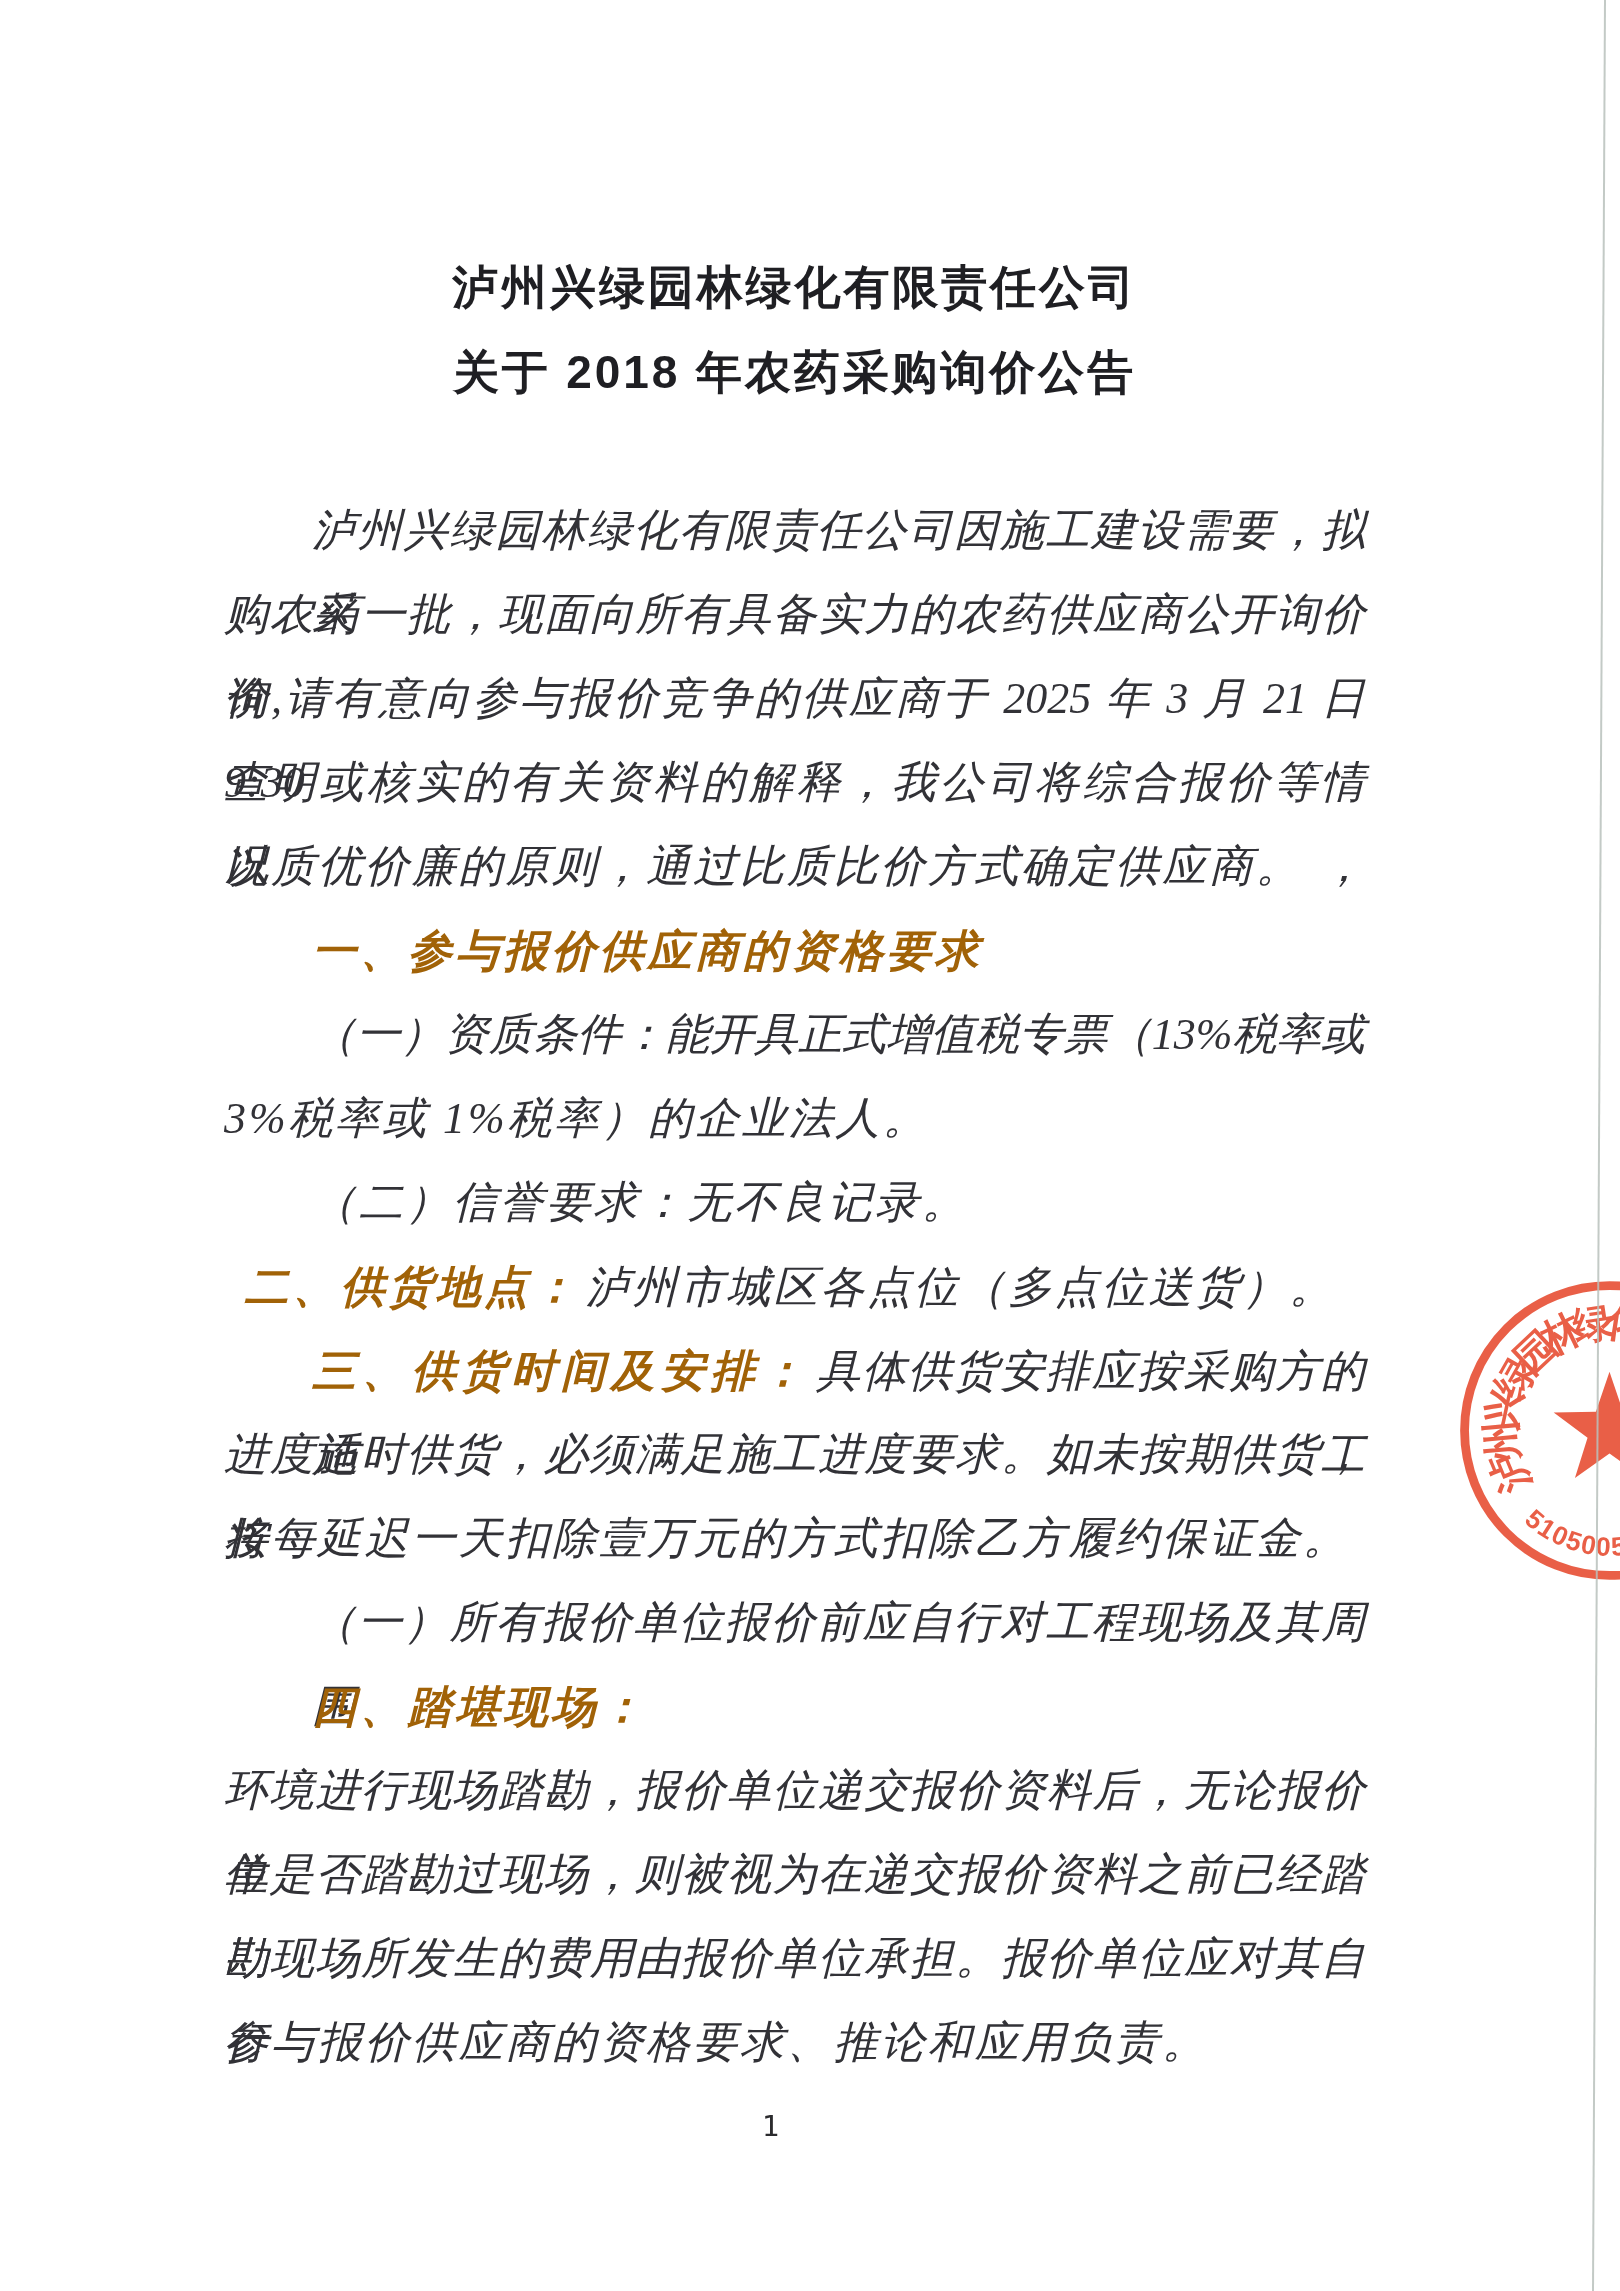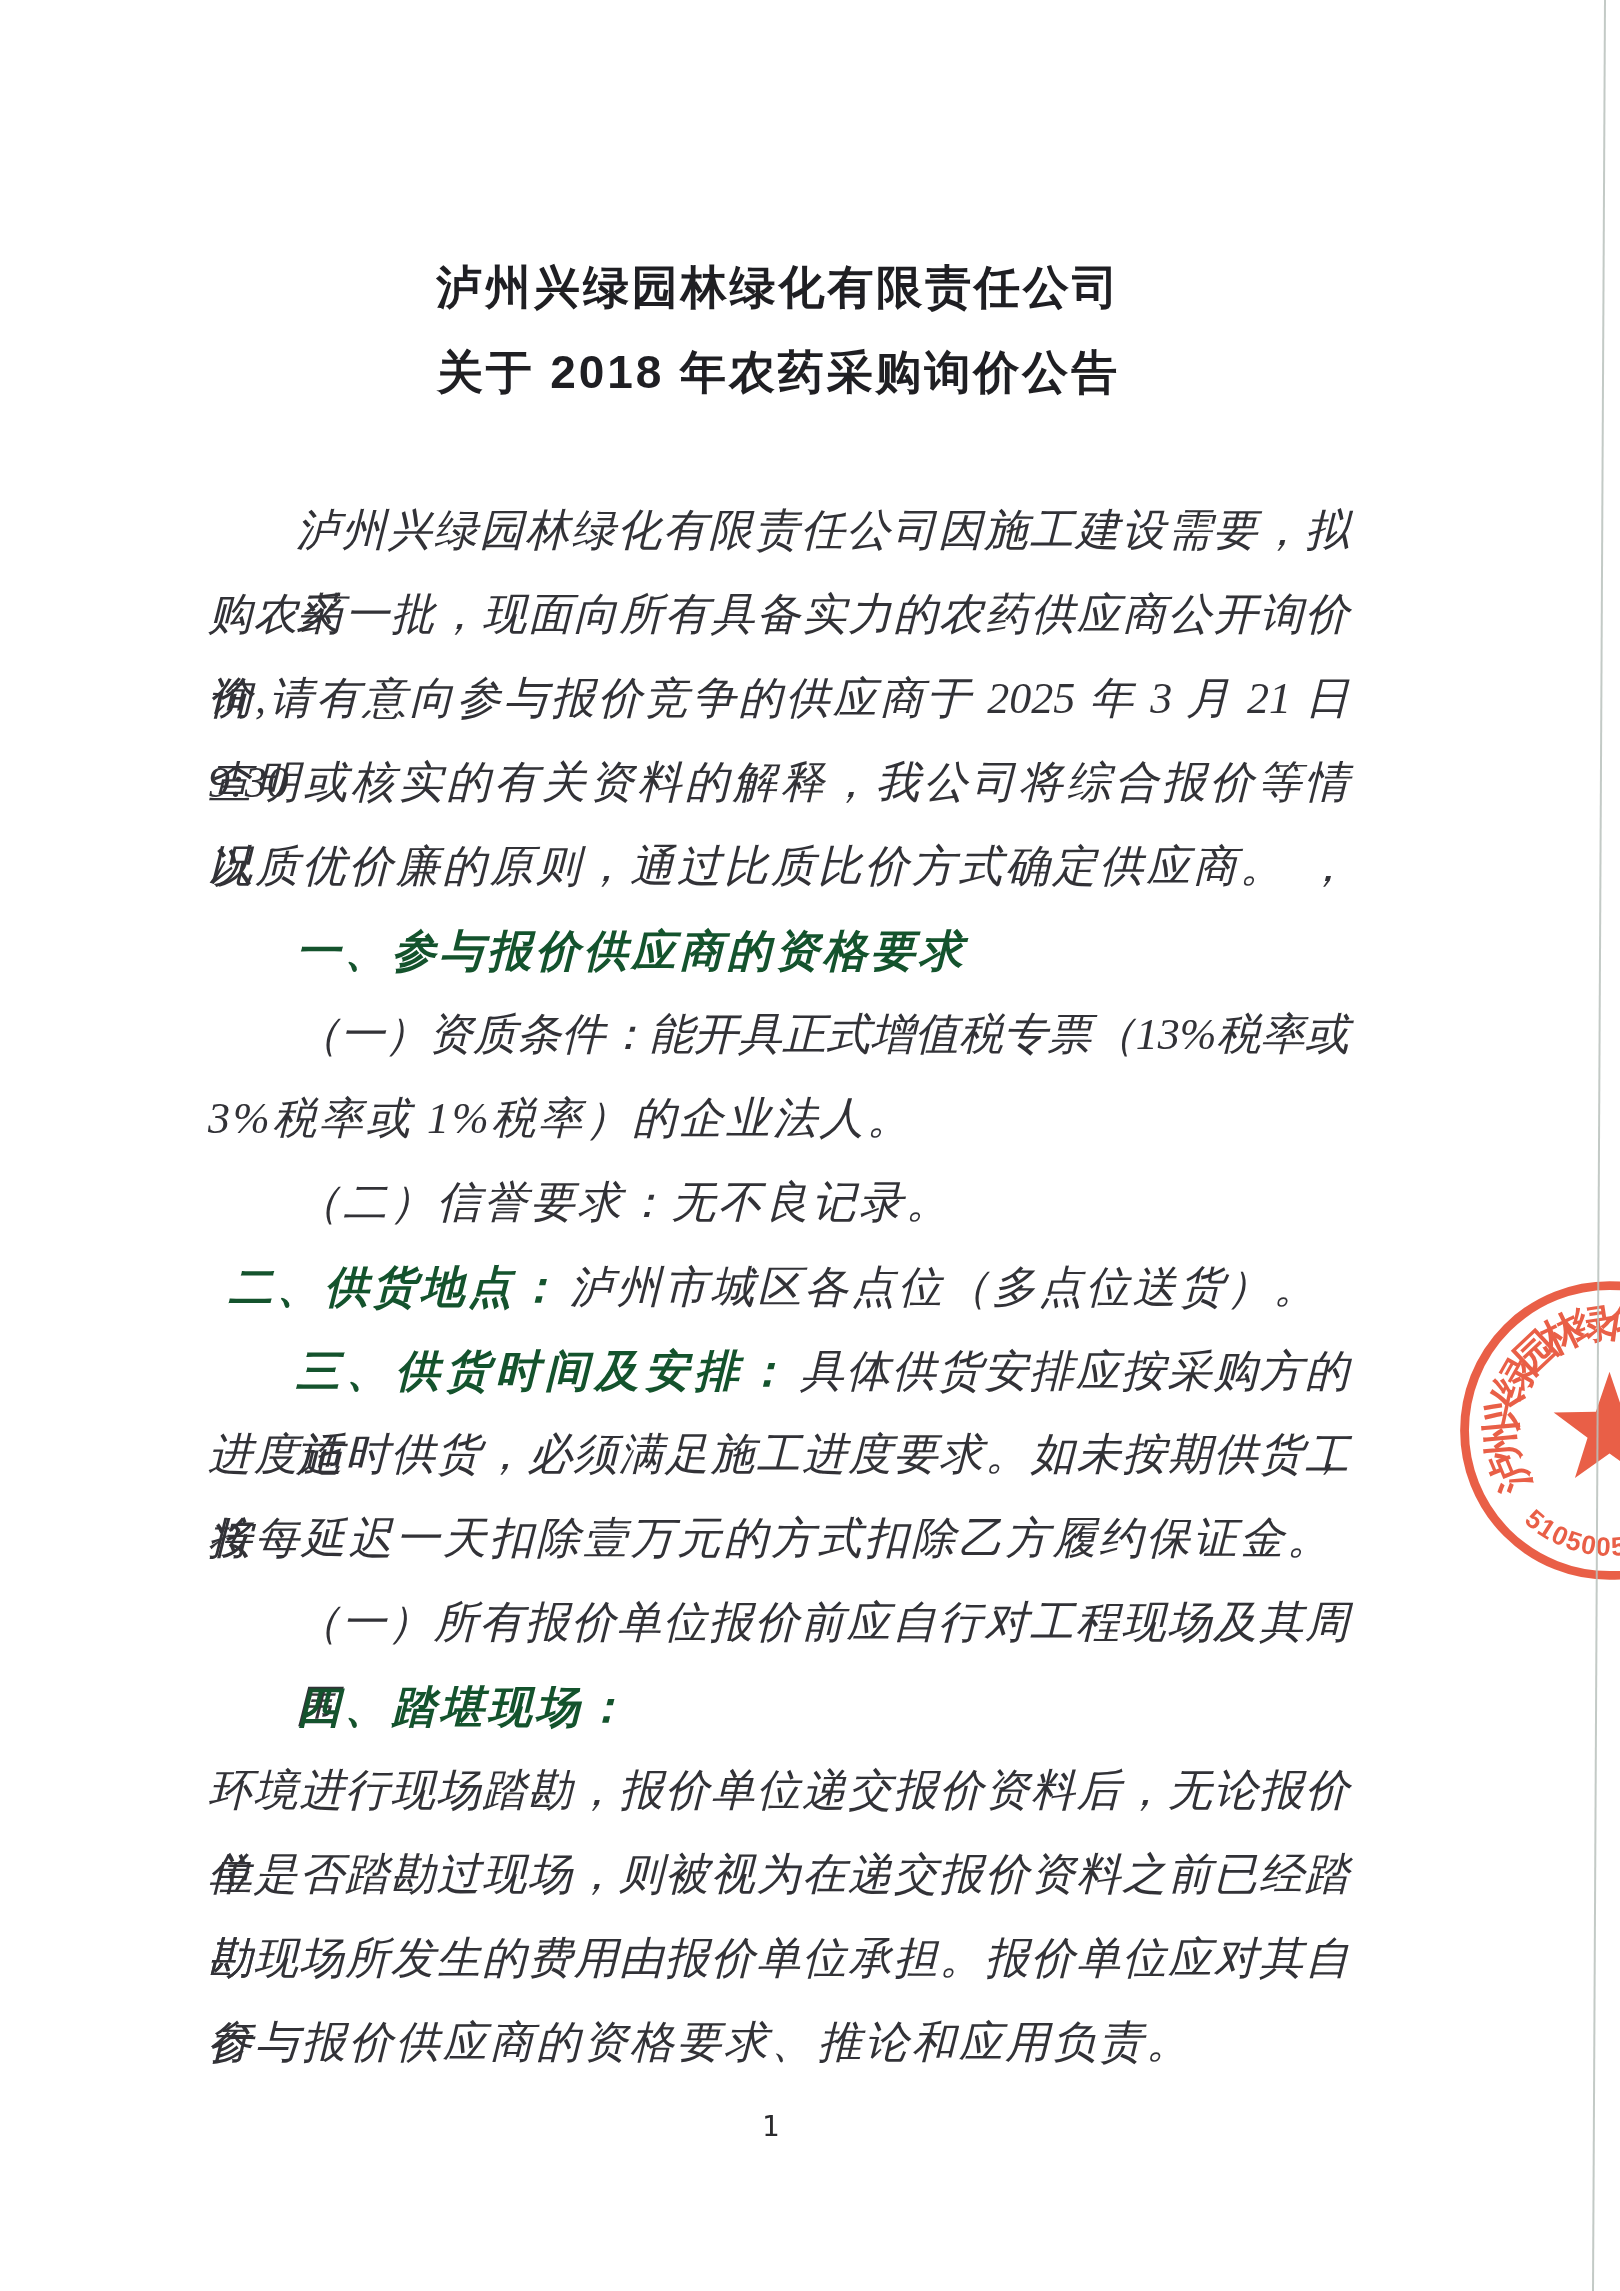--- a/index.html
+++ b/index.html
@@ -6,21 +6,21 @@
   .page {
     position:relative;
     width:1620px; height:2292px;
     margin:0 auto;
     background:#ffffff;
     overflow:hidden;
     font-family:"Liberation Serif", serif;
   }
   .doc {
     position:absolute;
-    left:208px; top:245px;
+    left:224px; top:245px;
     width:1141px;
   }
   .title {
     height:85px; line-height:85px;
     text-align:center;
     font-family:"Liberation Sans", sans-serif;
     font-weight:700;
     font-size:46px;
     letter-spacing:2.9px;
     color:#1f1f23;
@@ -40,21 +40,21 @@
     text-align:justify;
     text-align-last:justify;
     text-justify:inter-character;
   }
   .line.ind2   { padding-left:88px; }
   .line.ind05  { padding-left:20.6px; }
   .line.bold,
   .line b {
     font-family:"Liberation Sans", sans-serif;
     font-weight:700;
-    color:#14532d;
+    color:#a16207;
     letter-spacing:3.9px;
   }
   .line b { margin-right:5.9px;margin-top:20px; }
   .page-number {
     position:absolute;
     left:741px; top:2109px;
     width:59px;
     text-align:center;
     font-size:29px;
     color:#2b2b2e;

